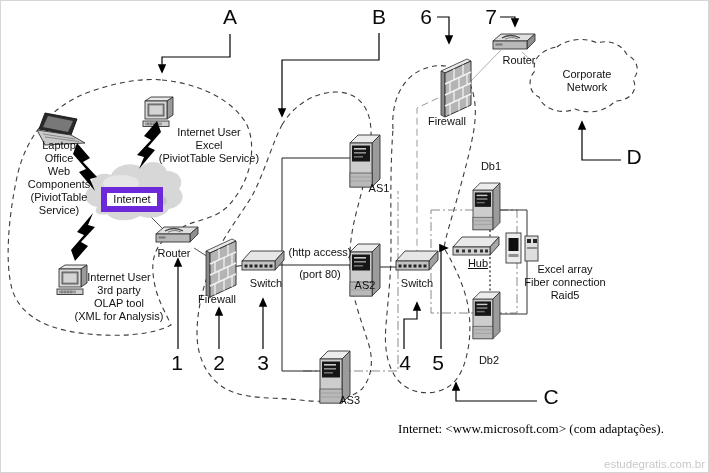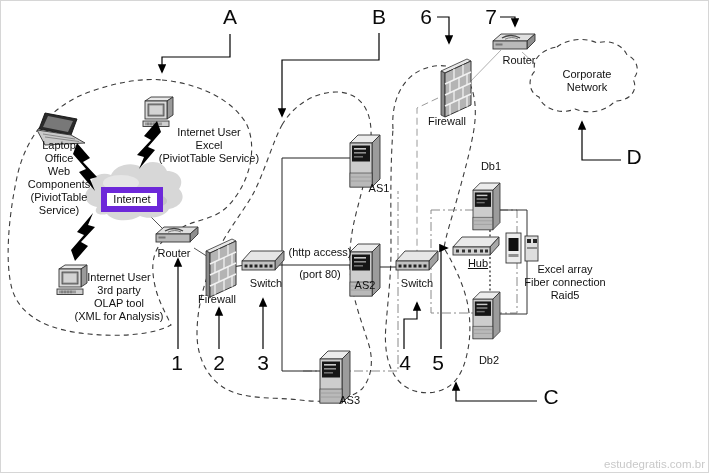--- a/index.html
+++ b/index.html
@@ -242,15 +242,16 @@
 <div class="lbl" style="left:470px;top:159px;width:40px;">Db1</div>
 <div class="lbl" style="left:468px;top:353px;width:40px;">Db2</div>
 <div class="lbl" style="left:517px;top:262px;width:94px;">Excel array
 Fiber connection
 Raid5</div>
 <div class="lbl" style="left:422px;top:114px;width:48px;">Firewall</div>
 <div class="lbl" style="left:496px;top:53px;width:44px;">Router</div>
 <div class="lbl" style="left:542px;top:67px;width:88px;">Corporate
 Network</div>
 
+<div class="caption" style="left:380px;top:420px;width:300px;">Internet: &lt;www.microsoft.com&gt; (com adaptações).</div>
 <div class="watermark" style="left:596px;top:457px;width:108px;">estudegratis.com.br</div>
 
 </div>
 
 </body></html>

